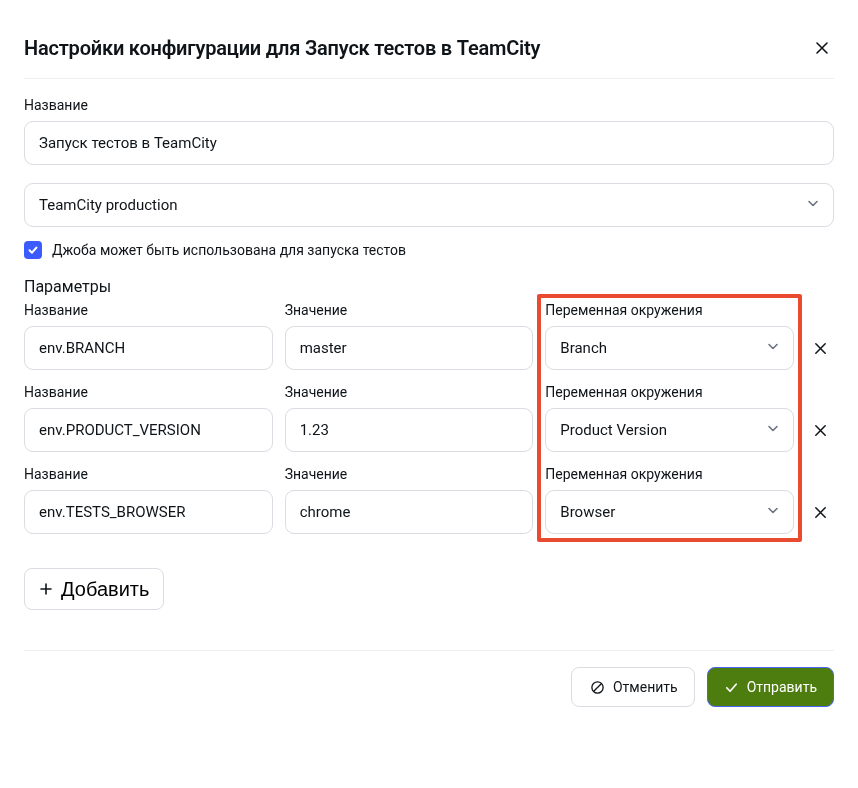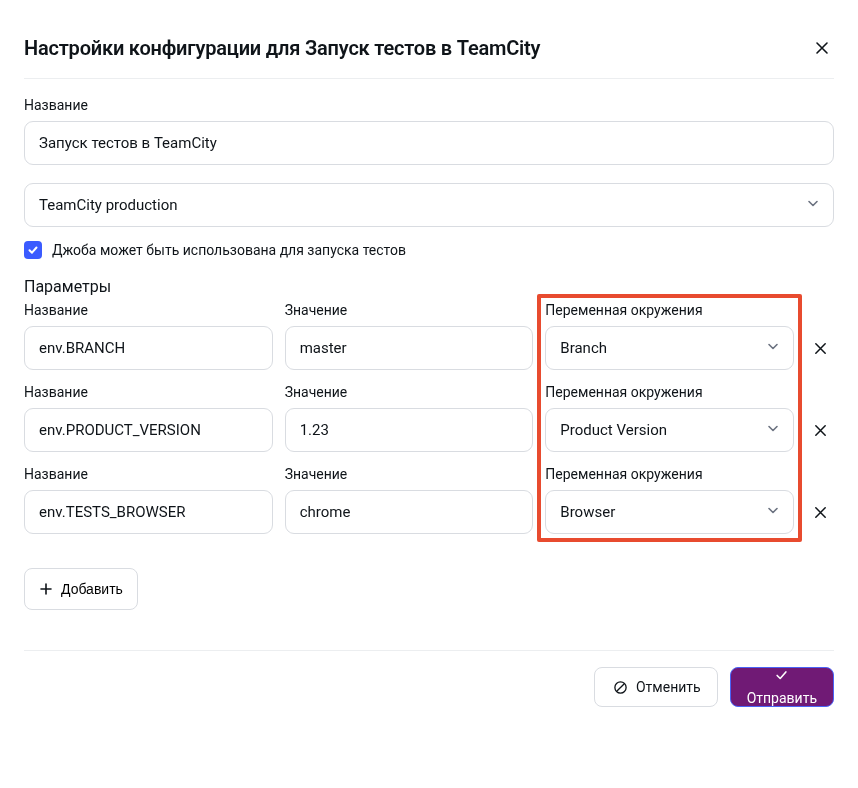--- a/index.html
+++ b/index.html
@@ -122,21 +122,21 @@
   }
   .add-btn {
     display: inline-flex;
     align-items: center;
     gap: 8px;
     height: 42px;
     padding: 0 14px;
     border: 1px solid #d9dce1;
     border-radius: 8px;
     background: #fff;
-    font-size: 14px;
+    font-size: 20px;
     cursor: pointer;
     margin-top: 20px;
   }
   .footer-divider {
     border: none;
     border-top: 1px solid #eceef0;
     margin-top: 40px;
     margin-bottom: 16px;
   }
   .footer {
@@ -155,24 +155,23 @@
     cursor: pointer;
     font-family: inherit;
   }
   .btn-cancel {
     background: #fff;
     border: 1px solid #d9dce1;
     color: #0f1419;
     padding-left: 18px;
   }
   .btn-submit {
-    background: #701a75;
+    background: #4d7c0f;
     border: 1px solid #4a63f7;
     color: #fff;
-    flex-direction: column;
   }
 </style>
 </head>
 <body>
 
 
 
 <div class="header-row">
   <div class="dialog-title">Настройки конфигурации для Запуск тестов в TeamCity</div>
   <button class="close-btn">

